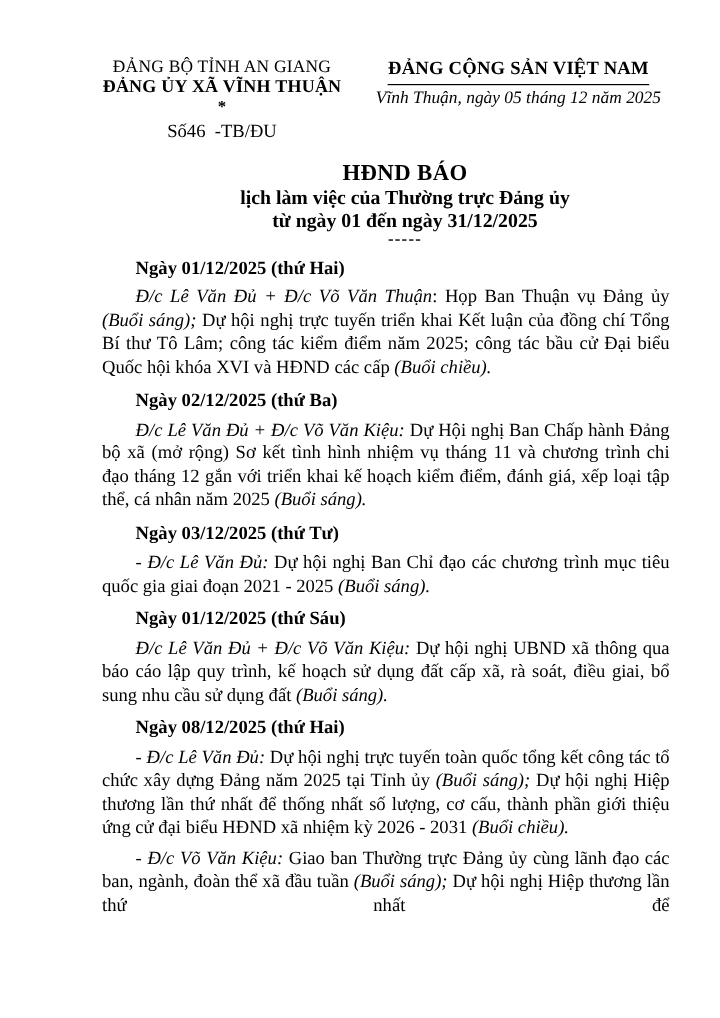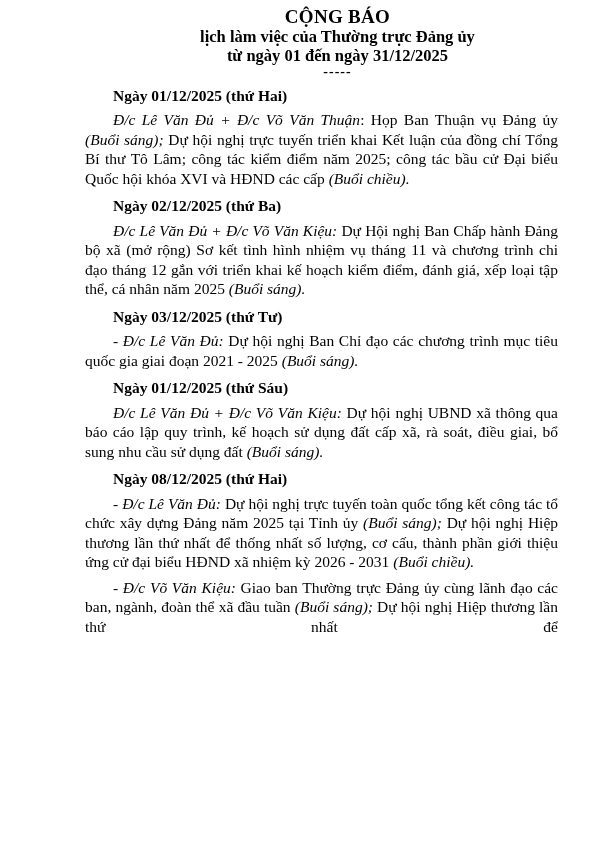--- a/index.html
+++ b/index.html
@@ -36,23 +36,37 @@
   .entry { text-align:justify; text-indent:28px; margin:0 0 6px 0 !important; }
   .entry.cut { text-align-last:justify; margin-bottom:0 !important; }
   .it { font-style:italic; }
   .rm { font-style:normal; }
 </style>
 </head>
 <body>
 
 <div class="page">
 
+  <div class="header">
+    <div class="h-left">
+      <div class="l1">ĐẢNG BỘ TỈNH AN GIANG</div>
+      <div class="l2">ĐẢNG ỦY XÃ VĨNH THUẬN</div>
+      <div class="star">*</div>
+      <div class="num">Số46  -TB/ĐU</div>
+    </div>
+    <div class="h-right">
+      <div>
+        <span class="l1">ĐẢNG CỘNG SẢN VIỆT NAM</span>
+      </div>
+      <div class="l2">Vĩnh Thuận, ngày 05 tháng 12 năm 2025</div>
+    </div>
+  </div>
 
   <div class="title-block">
-    <div class="title-main">CỘNG BÁO</div>
+    <div class="title-main">HĐND BÁO</div>
     <div class="title-sub">lịch làm việc của Thường trực Đảng ủy</div>
     <div class="title-sub">từ ngày 01 đến ngày 31/12/2025</div>
     <div class="title-div">-----</div>
   </div>
 
   <div class="doc-body">
       <p class="sec-heading">Ngày 01/12/2025 (thứ Hai)</p>
       <p class="entry"><span class="it">Đ/c Lê Văn Đủ + Đ/c Võ Văn Thuận</span><span class="rm">: Họp Ban Thuận vụ Đảng ủy </span><span class="it">(Buổi sáng);</span><span class="rm"> Dự hội nghị trực tuyến triển khai Kết luận của đồng chí Tổng Bí thư Tô Lâm; công tác kiểm điểm năm 2025; công tác bầu cử Đại biểu Quốc hội khóa XVI và HĐND các cấp </span><span class="it">(Buổi chiều).</span></p>
       <p class="sec-heading">Ngày 02/12/2025 (thứ Ba)</p>
       <p class="entry"><span class="it">Đ/c Lê Văn Đủ + Đ/c Võ Văn Kiệu:</span><span class="rm"> Dự Hội nghị Ban Chấp hành Đảng bộ xã (mở rộng) Sơ kết tình hình nhiệm vụ tháng 11 và chương trình chi đạo tháng 12 gắn với triển khai kế hoạch kiểm điểm, đánh giá, xếp loại tập thể, cá nhân năm 2025 </span><span class="it">(Buổi sáng).</span></p>

